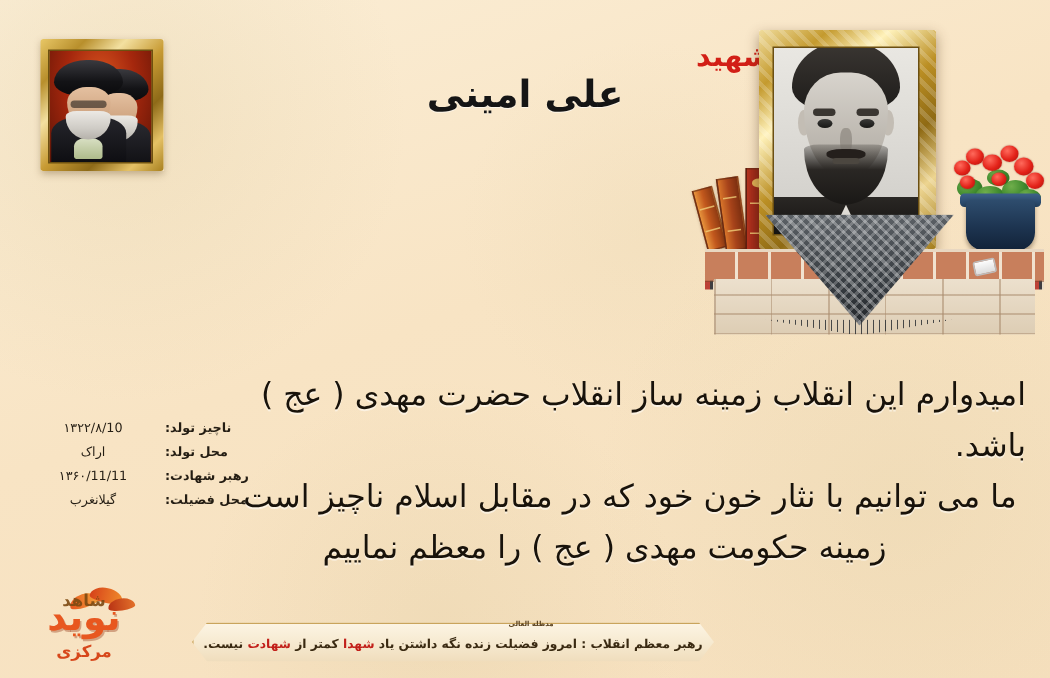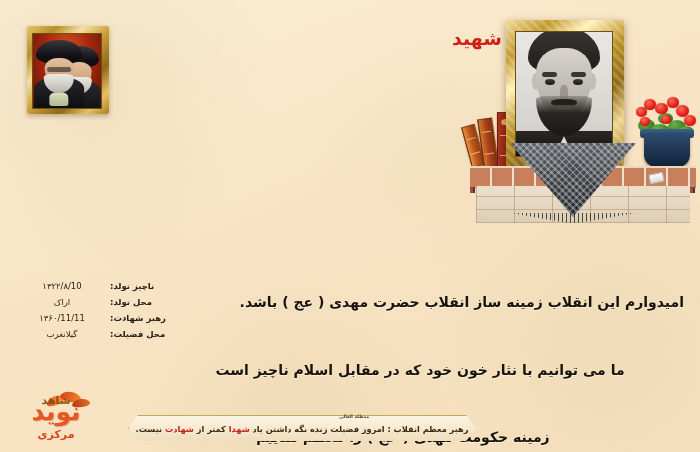--- a/index.html
+++ b/index.html
@@ -59,21 +59,21 @@
   .kham .lf-glass{position:absolute;left:50%;transform:translateX(-50%);top:40%;
     width:52%;height:7%;border-radius:3px;background:rgba(20,18,16,.55);}
 
   
   .martyr-name{
     position:absolute;left:0;right:0;top:48px;text-align:center;
     font-size:25px;font-weight:bold;color:#151515;letter-spacing:.5px;
     text-shadow:0 1px 0 rgba(255,255,255,.55);
   }
   .shahid-badge{
-    position:absolute;left:440px;top:27px;width:74px;text-align:center;
+    position:absolute;left:440px;top:27px;width:74px;text-align:right;
     font-size:19px;font-weight:bold;color:#d21f16;
     text-shadow:0 1px 1px rgba(255,230,200,.85);
   }
 
   
   .scene{position:absolute;left:470px;top:0;width:230px;height:245px;}
 
   .brick-ledge{
     position:absolute;left:0;bottom:58px;width:226px;height:19px;
     background:
@@ -206,23 +206,22 @@
   }
   .info-label{width:64px;font-weight:bold;text-align:left;white-space:nowrap;}
   .info-value{flex:1;text-align:center;white-space:nowrap;}
 
   
   .quote{
     position:absolute;right:10px;top:246px;width:540px;
     direction:rtl;text-align:center;color:#18120a;
   }
   .quote-line{
-    font-size:14px;font-weight:bold;line-height:1.62;
+    font-size:21px;font-weight:normal;line-height:1.62;
     text-shadow:0 1px 0 rgba(255,255,255,.5);
-    margin-top:45px;
   }
   .quote-line.l1{text-align:right;padding-right:6px;}
   .quote-line.l2{text-align:center;}
   .quote-line.l3{text-align:center;padding-right:34px;}
 
   
   .banner{
     position:absolute;left:128px;top:415px;width:348px;height:26px;
     background:linear-gradient(180deg,#fcf4e3 0%,#f6e9cf 52%,#efdcbb 100%);
     border:1.5px solid #c9a45c;
@@ -281,20 +280,21 @@
           <div class="lf-collar"></div>
           <div class="lf-turban"></div>
           <div class="lf-face"></div>
           <div class="lf-glass"></div>
           <div class="lf-beard"></div>
         </div>
       </div>
     </div>
   </div>
 
+  <div class="martyr-name">علی امینی</div>
   <div class="shahid-badge">شهید</div>
 
   <div class="scene">
 
     <div class="books">
       <div class="book b1">
         <div class="book-line" style="top:30%"></div>
         <div class="book-line" style="top:68%"></div>
       </div>
       <div class="book b2">

